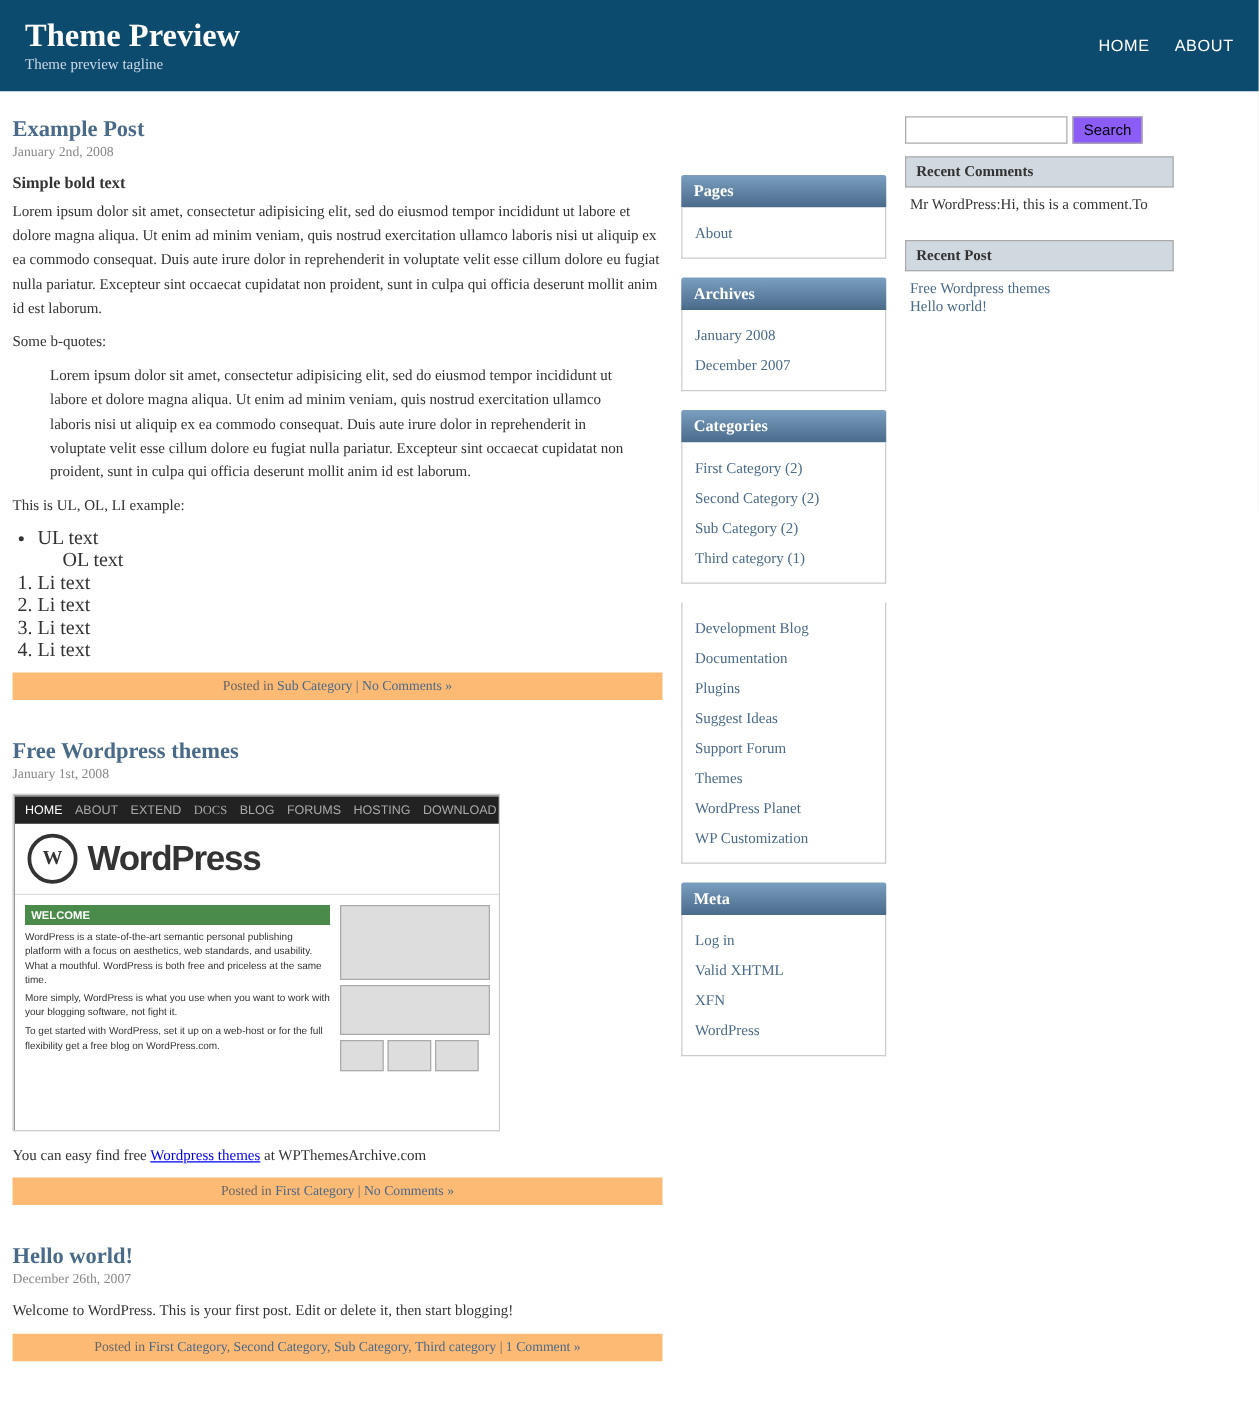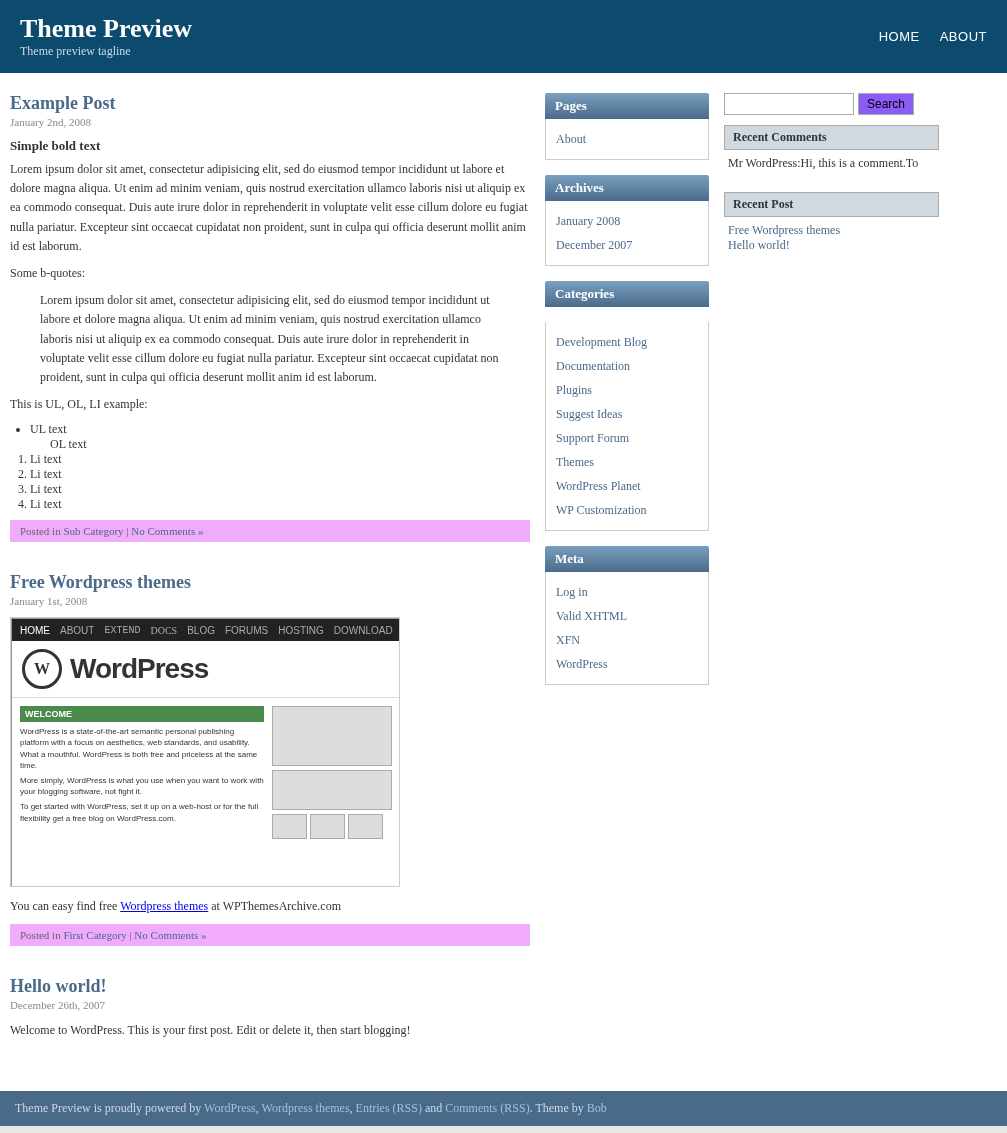--- a/index.html
+++ b/index.html
@@ -43,45 +43,47 @@
     }
     #content-area {
       display: flex;
       padding: 20px 10px;
       gap: 15px;
     }
     #main-content { flex: 1; max-width: 520px; }
     #sidebar-left {
       width: 164px;
       flex-shrink: 0;
+      margin-top: 47px;
     }
     #sidebar-right {
       width: 215px;
       flex-shrink: 0;
     }
 
     
     .post { margin-bottom: 30px; }
     .post-title { font-size: 18px; color: #4a6a8a; font-weight: bold; margin-bottom: 2px; }
     .post-title a { color: #4a6a8a; text-decoration: none; }
     .post-date { font-size: 11px; color: #888; margin-bottom: 10px; }
     .post-bold { font-weight: bold; margin-bottom: 6px; }
     .post-body { font-size: 12px; line-height: 1.6; margin-bottom: 8px; }
     .post-blockquote {
       margin: 8px 30px;
       font-size: 12px;
       line-height: 1.6;
     }
-    .post-list-section { margin-bottom: 8px; font-size: 12px; }
+    .post-list-section { margin-bottom: 8px; font-size: 16px; }
     .post-list-section ul, .post-list-section ol { margin-left: 30px; }
     .post-footer {
-      background: #f0abfc;
+      background: #fdba74;
       padding: 5px 10px;
       font-size: 11px;
       color: #666;
+      text-align: center;
     }
     .post-footer a { color: #4a6a8a; text-decoration: none; }
 
     .wp-screenshot {
       border: 1px solid #ccc;
       width: 390px;
       height: 270px;
       background: #f5f5f5;
       margin-bottom: 10px;
       overflow: hidden;
@@ -209,21 +211,21 @@
           <a href="#">Free Wordpress themes</a>
         </div>
         <div class="post-date">January 1st, 2008</div>
 
         <div class="wp-screenshot">
           <div style="background:#fff; width:390px; height:270px; border:1px solid #999; position:relative; overflow:hidden;">
 
             <div style="background:#222; height:22px; display:flex; align-items:center; padding:0 8px; gap:10px;">
               <span style="color:#fff; font-size:10px; font-family:Arial;">HOME</span>
               <span style="color:#aaa; font-size:10px; font-family:Arial;">ABOUT</span>
-              <span style="color:#aaa; font-size:10px; font-family:Liberation Mono, monospace;">EXTEND</span>
+              <span style="color:#aaa; font-size:10px; font-family:Liberation Sans, sans-serif;">EXTEND</span>
               <span style="color:#aaa; font-size:10px; font-family:Liberation Serif, serif;">DOCS</span>
               <span style="color:#aaa; font-size:10px; font-family:Arial;">BLOG</span>
               <span style="color:#aaa; font-size:10px; font-family:Arial;">FORUMS</span>
               <span style="color:#aaa; font-size:10px; font-family:Arial;">HOSTING</span>
               <span style="color:#aaa; font-size:10px; font-family:Arial;">DOWNLOAD</span>
 
             </div>
 
             <div style="display:flex; align-items:center; padding:8px 10px; border-bottom:1px solid #ddd;">
               <div style="width:40px; height:40px; border:3px solid #333; border-radius:50%; display:flex; align-items:center; justify-content:center; margin-right:8px;">
@@ -263,20 +265,28 @@
           | <a href="#">No Comments »</a>
         </div>
       </div>
 
       <div class="post">
         <div class="post-title">
           <a href="#">Hello world!</a>
         </div>
         <div class="post-date">December 26th, 2007</div>
         <div class="post-body">Welcome to WordPress. This is your first post. Edit or delete it, then start blogging!</div>
+        <div class="post-footer">
+          <span>Posted in</span>
+          <a href="#">First Category</a>,
+          <a href="#">Second Category</a>,
+          <a href="#">Sub Category</a>,
+          <a href="#">Third category</a>
+          | <a href="#">1 Comment »</a>
+        </div>
       </div>
 
     </div>
 
     <div id="sidebar-left">
 
       <div class="widget">
         <div class="widget-title">Pages</div>
         <div class="widget-content">
           <a href="#">About</a>
@@ -286,20 +296,26 @@
       <div class="widget">
         <div class="widget-title">Archives</div>
         <div class="widget-content">
           <a href="#">January 2008</a>
           <a href="#">December 2007</a>
         </div>
       </div>
 
       <div class="widget">
         <div class="widget-title">Categories</div>
+        <div class="widget-content">
+          <a href="#">First Category (2)</a>
+          <a href="#">Second Category (2)</a>
+          <a href="#">Sub Category (2)</a>
+          <a href="#">Third category (1)</a>
+        </div>
       </div>
 
       <div class="widget">
         <div class="widget-content">
           <a href="#">Development Blog</a>
           <a href="#">Documentation</a>
           <a href="#">Plugins</a>
           <a href="#">Suggest Ideas</a>
           <a href="#">Support Forum</a>
           <a href="#">Themes</a>

